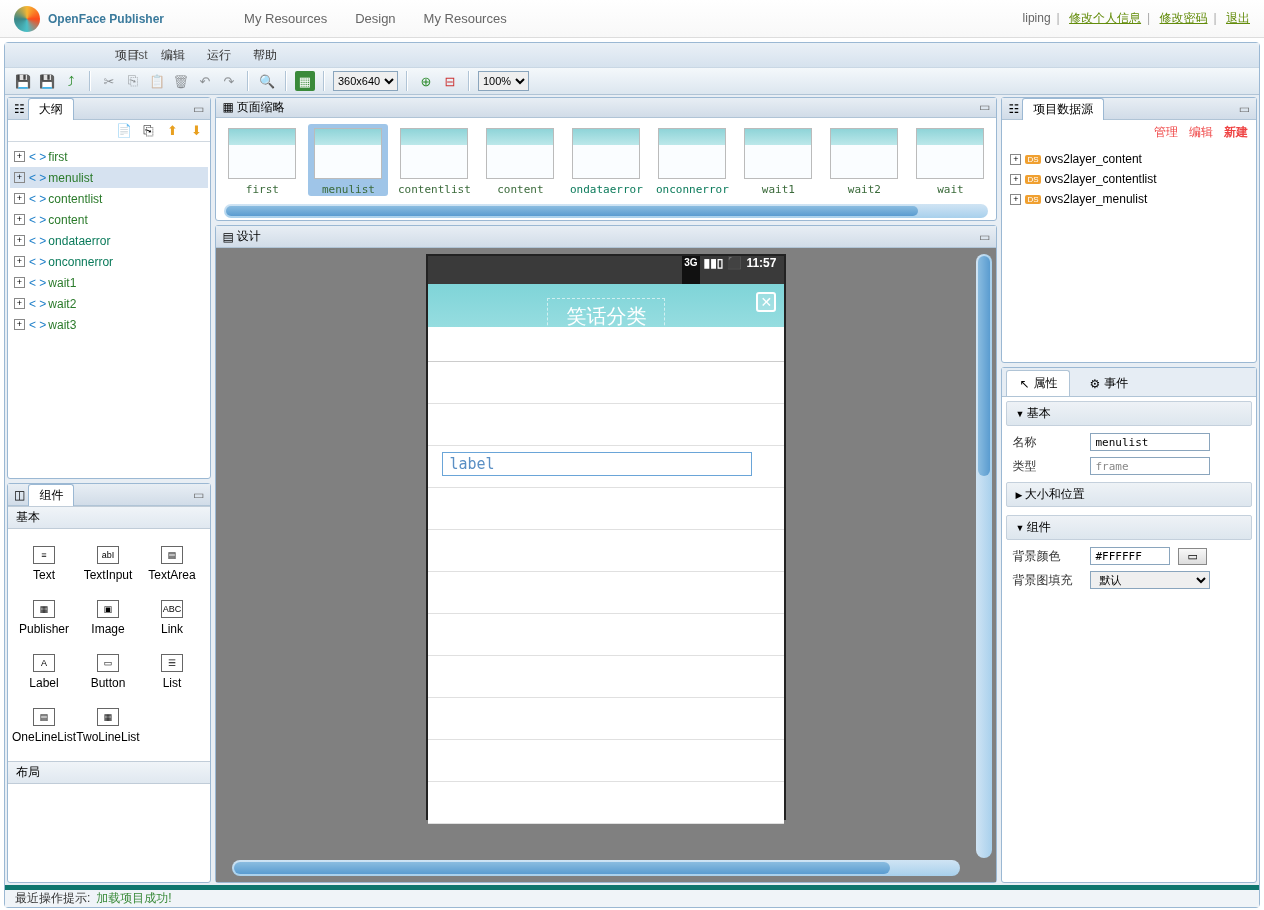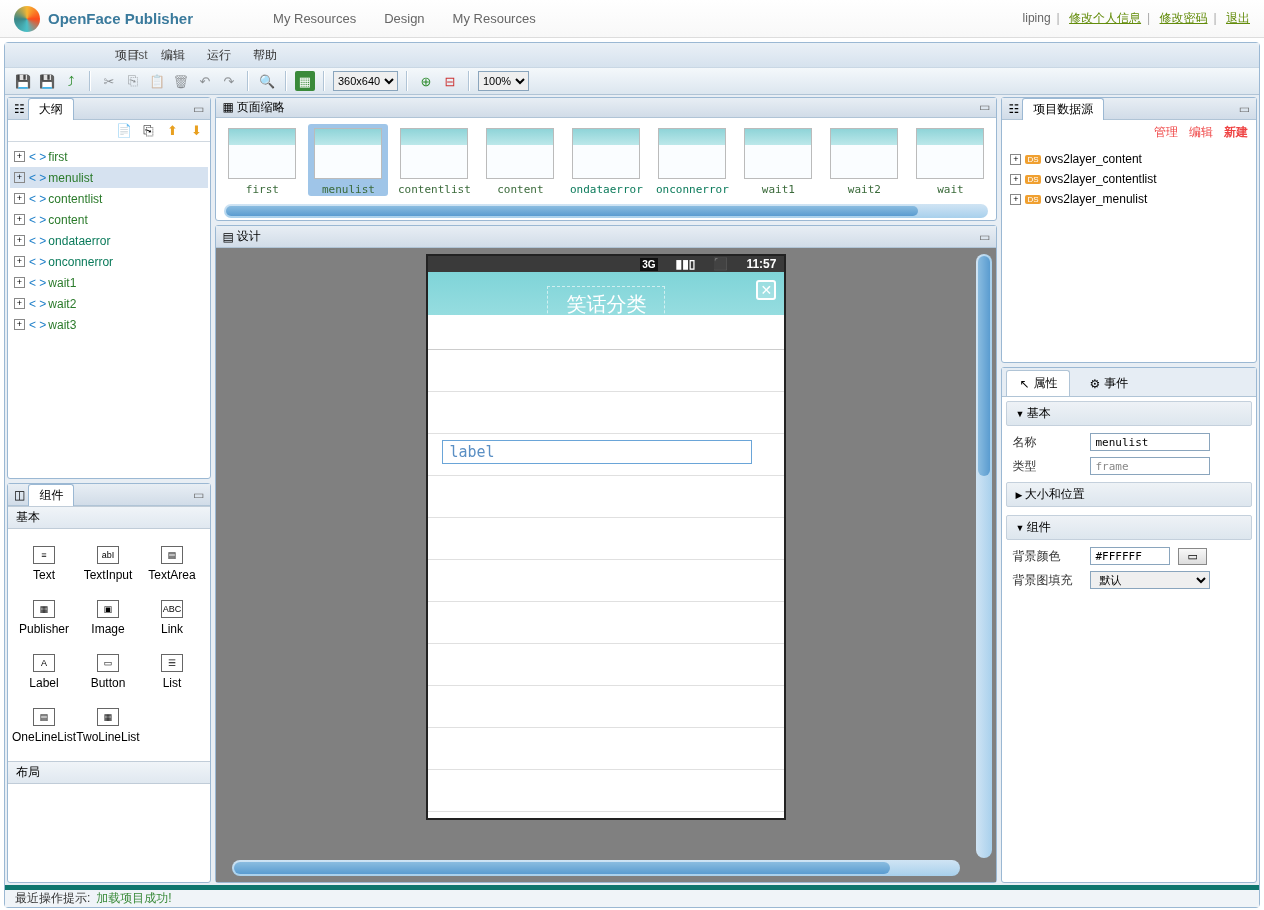--- a/index.html
+++ b/index.html
@@ -1,19 +1,19 @@
 <!DOCTYPE html>
 <html><head>
 <meta charset="utf-8">
 <style>
 *{box-sizing:border-box;margin:0;padding:0;font-family:Tahoma,Arial,sans-serif;font-size:12px}
 body{background:#fff;width:1264px;height:910px;overflow:hidden}
 .header{height:38px;display:flex;align-items:center;padding:0 14px;border-bottom:1px solid #ddd;background:linear-gradient(#fff,#f8f8f8)}
 .logo-icon{width:26px;height:26px;border-radius:50%;background:conic-gradient(#f7b733,#fc4a1a,#4bc0c8,#3b8686,#f7b733);margin-right:8px}
-.logo-text{font-size:15px;font-weight:bold;color:#3a7a9c}
+.logo-text{font-size:12px;font-weight:bold;color:#3a7a9c}
 .nav-top{display:flex;gap:28px;margin-left:80px}
 .nav-top a{color:#666;text-decoration:none;font-size:13px}
 .header-right{margin-left:auto;font-size:12px;color:#666}
 .header-right a{color:#638c0b;text-decoration:underline}
 .header-right .sep{color:#aaa;margin:0 6px}
 .app{display:flex;flex-direction:column;height:866px;border:1px solid #9bb8d3;margin:4px;border-radius:4px;background:#e8eef4}
 .menubar{height:24px;background:linear-gradient(#eaf0f6,#d6e2ee);display:flex;align-items:center;padding-left:110px}
 .menubar .proj-name{position:absolute;left:135px;color:#555}
 .menubar span{margin-right:22px;color:#333;cursor:pointer}
 .toolbar{height:28px;background:linear-gradient(#f4f8fb,#dce6ef);border-top:1px solid #c9d7e4;border-bottom:1px solid #b0c4d6;display:flex;align-items:center;padding:0 8px;gap:4px}
@@ -46,21 +46,21 @@
 .thumb{width:80px;display:flex;flex-direction:column;align-items:center;cursor:pointer}
 .thumb.sel{background:#9fc5e8;border-radius:3px}
 .thumb-img{width:68px;height:60px;border:1px solid #bbb;background:#fafdff;margin:4px 0;position:relative;overflow:hidden}
 .thumb-label{font-family:monospace;font-size:11px;color:#3a6a3a}
 .thumb-label.err{color:#0a7a5a}
 .hscroll{height:16px;background:linear-gradient(#d0e4f4,#a8d0ec);border-radius:8px;margin:2px 8px;position:relative}
 .hscroll::before{content:'';position:absolute;left:2px;top:2px;right:70px;bottom:2px;background:linear-gradient(#8abce0,#5a9cd0);border-radius:6px}
 .design-panel{flex:1}
 .canvas-area{flex:1;background:#808080;display:flex;justify-content:center;padding-top:6px;position:relative;overflow:hidden}
 .phone{width:360px;height:566px;background:#fff;border:2px solid #222;position:relative}
-.statusbar{height:16px;background:#3a3a3a;color:#fff;display:flex;align-items:center;justify-content:flex-end;padding:0 8px;gap:18px;font-size:13px;font-weight:bold}
+.statusbar{height:28px;background:#3a3a3a;color:#fff;display:flex;justify-content:flex-end;padding:0 8px;gap:4px;font-size:13px;font-weight:bold}
 .phone-hdr{height:78px;background:linear-gradient(#7fd4d8,#a8e4e6);position:relative;border-bottom:1px solid #ccc}
 .wave{position:absolute;bottom:0;left:0;right:0;height:34px;background:#fff}
 .wave::before{content:'';position:absolute;top:-18px;left:0;right:0;height:36px;background:radial-gradient(ellipse 60px 24px at 20% 100%,#fff 50%,transparent 51%),radial-gradient(ellipse 80px 28px at 55% 100%,#fff 50%,transparent 51%),radial-gradient(ellipse 70px 26px at 88% 100%,#fff 50%,transparent 51%)}
 .phone-title{position:absolute;top:14px;left:50%;transform:translateX(-50%);color:#fff;font-size:20px;border:1px dashed rgba(255,255,255,0.6);padding:4px 18px}
 .phone-close{position:absolute;top:8px;right:8px;width:20px;height:20px;border:2px solid #fff;border-radius:3px;color:#fff;display:flex;align-items:center;justify-content:center;font-size:14px;background:rgba(255,255,255,0.2)}
 .phone-body{padding:0;background:#fff}
 .phone-line{height:42px;border-bottom:1px solid #e0e0e0}
 .phone-label{border:1px solid #6aa5d8;color:#5a8fc4;font-family:monospace;font-size:15px;padding:2px 6px;margin:6px 14px;display:inline-block;width:310px}
 .vscroll{width:16px;background:linear-gradient(90deg,#d0e4f4,#a8d0ec);border-radius:8px;position:absolute;right:4px;top:6px;bottom:24px}
 .vscroll::before{content:'';position:absolute;top:2px;left:2px;right:2px;height:220px;background:linear-gradient(90deg,#8abce0,#5a9cd0);border-radius:6px}

